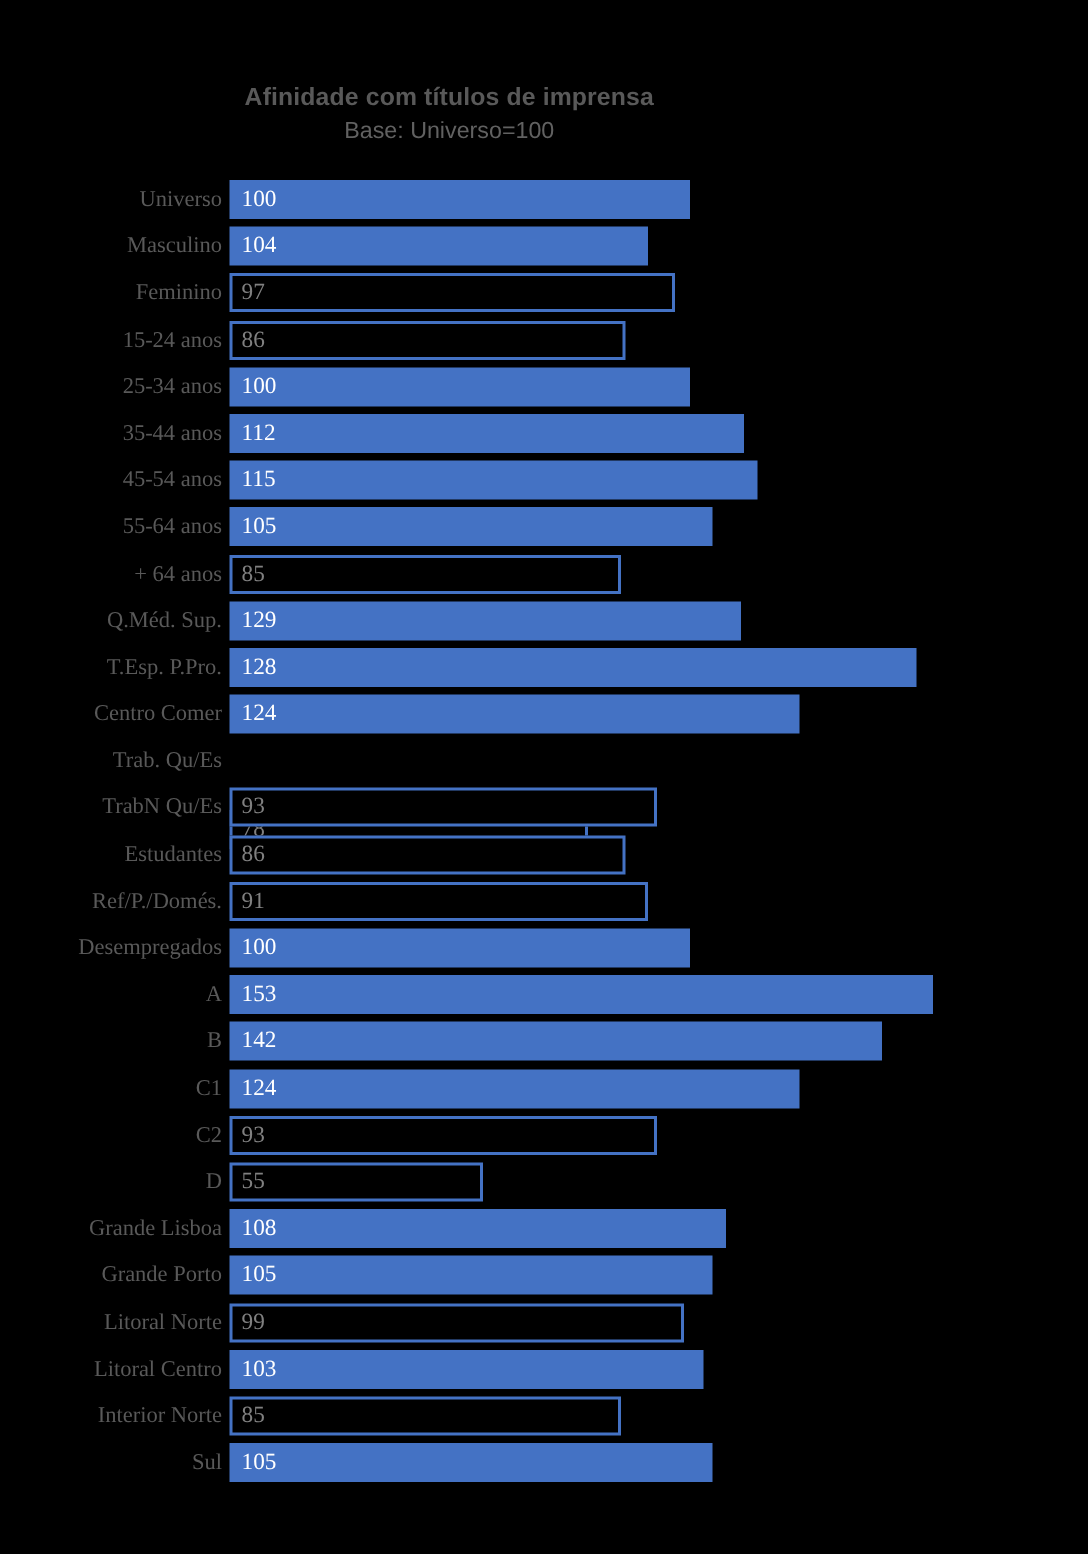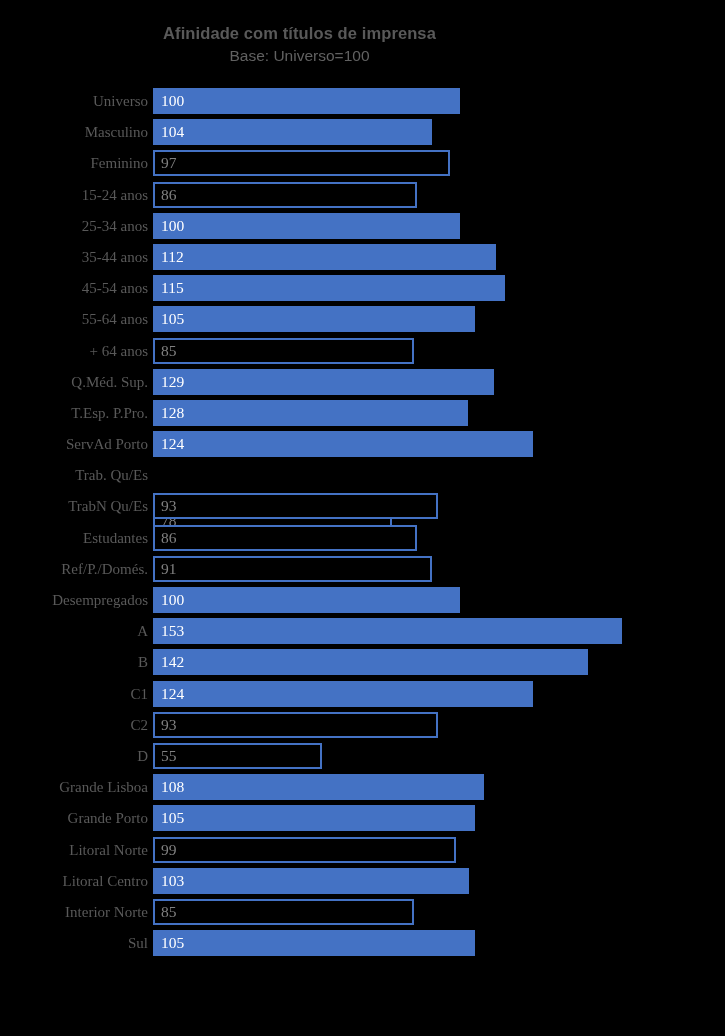--- a/index.html
+++ b/index.html
@@ -22,20 +22,21 @@
     height: 1036px;
     position: relative;
     background: #000000;
   }
 
   
   .title-block {
     width: 599px;
     padding-top: 23px;
     text-align: center;
+    margin-top: 32px;
   }
   .chart-title {
     font-family: "Liberation Sans", sans-serif;
     font-size: 16.5px;
     font-weight: bold;
     color: #595959;
     line-height: 20px;
     letter-spacing: 0.1px;
   }
   .chart-subtitle {
@@ -203,27 +204,27 @@
         <div class="cat-label">Q.Méd. Sup.</div>
         <div class="bar-track">
           <div class="bar filled" style="width: 341px; text-decoration: underline;">
             <span class="bar-value">129</span>
           </div>
         </div>
       </div>
       <div class="bar-row">
         <div class="cat-label">T.Esp. P.Pro.</div>
         <div class="bar-track">
-          <div class="bar filled" style="width: 315px;">
+          <div class="bar filled" style="width: 458px;">
             <span class="bar-value">128</span>
           </div>
         </div>
       </div>
       <div class="bar-row">
-        <div class="cat-label">ServAd Porto</div>
+        <div class="cat-label">Centro Comer</div>
         <div class="bar-track">
           <div class="bar filled" style="width: 380.06px;">
             <span class="bar-value">124</span>
           </div>
         </div>
       </div>
       <div class="bar-row">
         <div class="cat-label">Trab. Qu/Es</div>
         <div class="bar-track">
           <div class="bar hollow" style="width: 239.07px; margin-top: 46px;">

